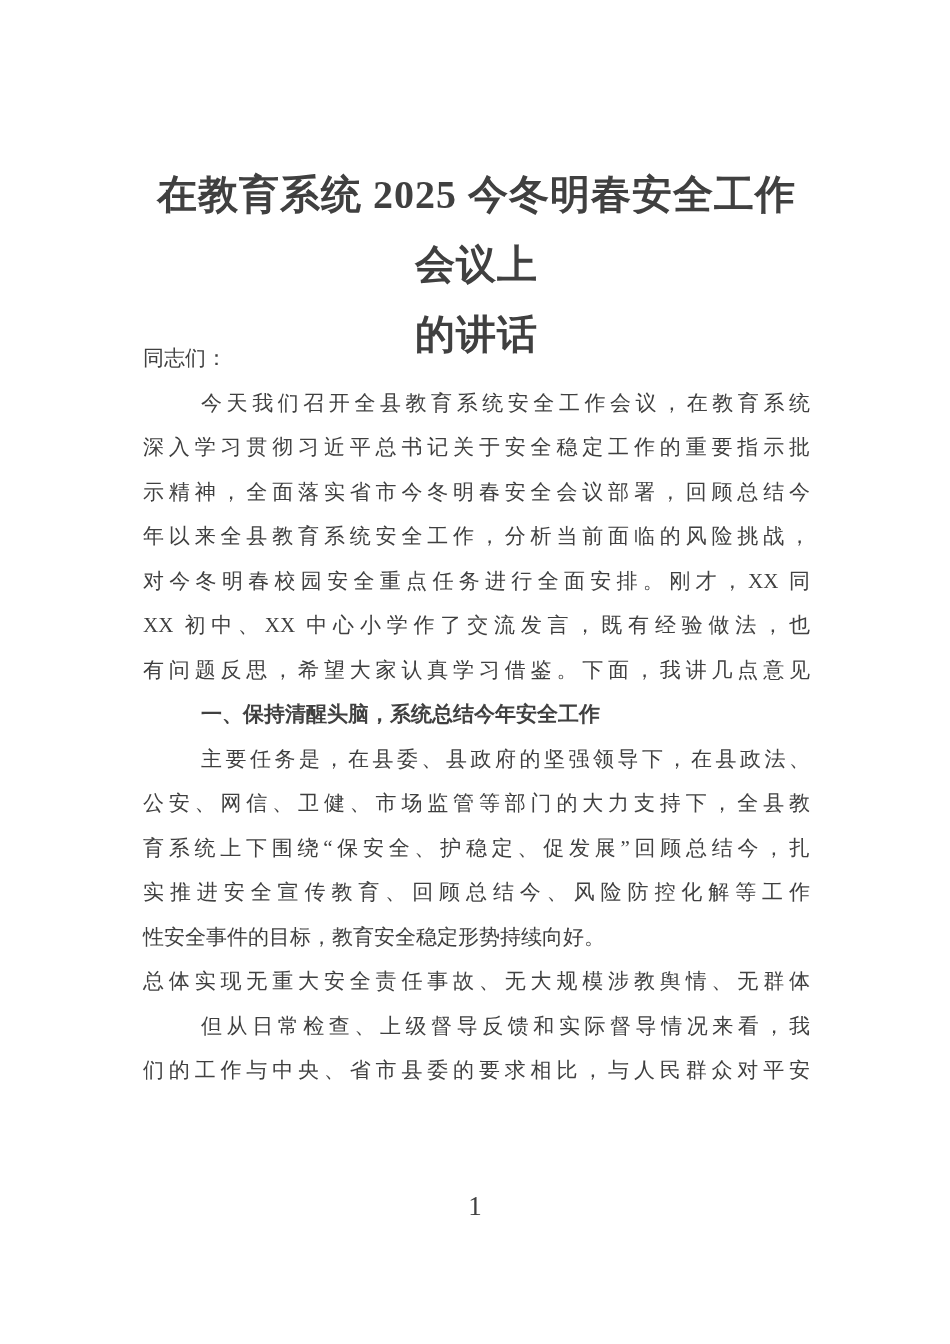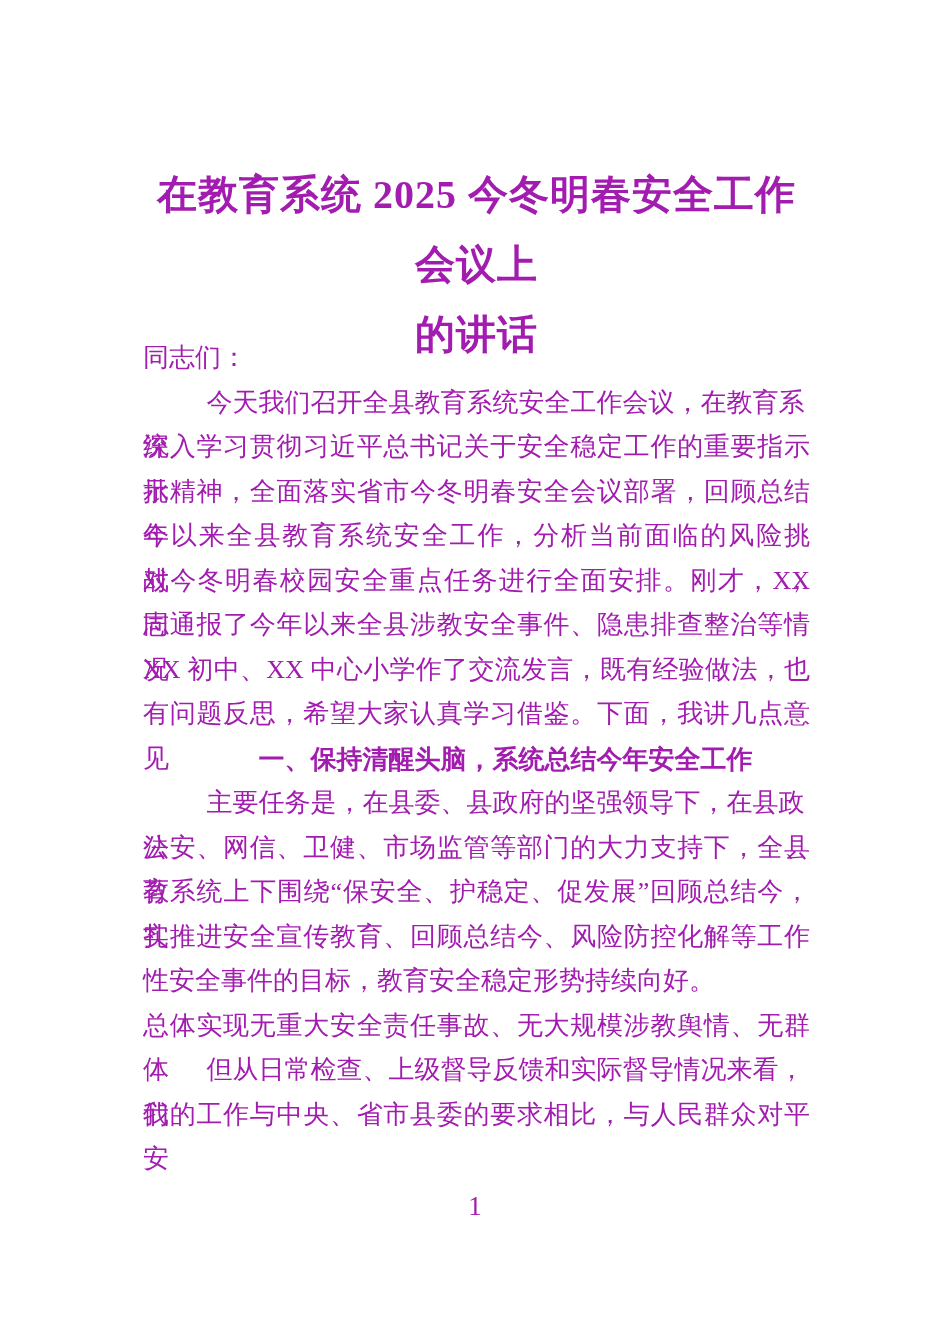--- a/index.html
+++ b/index.html
@@ -5,58 +5,57 @@
   html, body {
     margin: 0;
     padding: 0;
     background: #ffffff;
   }
   .page {
     position: relative;
     width: 950px;
     height: 1344px;
     background: #ffffff;
-    color: #a21caf;
+    color: #404040;
     font-family: "Liberation Serif", serif;
     overflow: hidden;
   }
   .doc-title {
     position: absolute;
     top: 160px;
     left: 143px;
     width: 667px;
     font-size: 40px;
     font-weight: bold;
     line-height: 70px;
     text-align: center;
     letter-spacing: 1px;
   }
   .doc-body {
     position: absolute;
     top: 336px;
     left: 143px;
     width: 667px;
-    font-size: 26px;
+    font-size: 21px;
     line-height: 44.5px;
   }
   .line {
     height: 44.5px;
     text-align: left;
     white-space: nowrap;
   }
   .line.fill {
     white-space: normal;
     text-align: justify;
     text-align-last: justify;
     -moz-text-align-last: justify;
     text-justify: inter-character;
   }
   .line.indent {
     text-indent: 58px;
-    text-align: center;
   }
   .line.heading {
     font-family: "Liberation Sans", sans-serif;
     font-weight: bold;
   }
   .page-footer {
     position: absolute;
     top: 1188px;
     left: 0;
     width: 950px;
@@ -76,21 +75,20 @@
     <div>的讲话</div>
   </div>
 
   <div class="doc-body">
     <div class="line">同志们：</div>
     <div class="line fill indent">今天我们召开全县教育系统安全工作会议，在教育系统</div>
     <div class="line fill">深入学习贯彻习近平总书记关于安全稳定工作的重要指示批</div>
     <div class="line fill">示精神，全面落实省市今冬明春安全会议部署，回顾总结今</div>
     <div class="line fill">年以来全县教育系统安全工作，分析当前面临的风险挑战，</div>
     <div class="line fill">对今冬明春校园安全重点任务进行全面安排。刚才，XX 同</div>
-    <div class="line fill">志通报了今年以来全县涉教安全事件、隐患排查整治等情况</div>
     <div class="line fill">XX 初中、XX 中心小学作了交流发言，既有经验做法，也</div>
     <div class="line fill">有问题反思，希望大家认真学习借鉴。下面，我讲几点意见</div>
     <div class="line heading indent">一、保持清醒头脑，系统总结今年安全工作</div>
     <div class="line fill indent">主要任务是，在县委、县政府的坚强领导下，在县政法、</div>
     <div class="line fill">公安、网信、卫健、市场监管等部门的大力支持下，全县教</div>
     <div class="line fill">育系统上下围绕“保安全、护稳定、促发展”回顾总结今，扎</div>
     <div class="line fill">实推进安全宣传教育、回顾总结今、风险防控化解等工作</div>
     <div class="line">性安全事件的目标，教育安全稳定形势持续向好。</div>
     <div class="line fill">总体实现无重大安全责任事故、无大规模涉教舆情、无群体</div>
     <div class="line fill indent">但从日常检查、上级督导反馈和实际督导情况来看，我</div>

